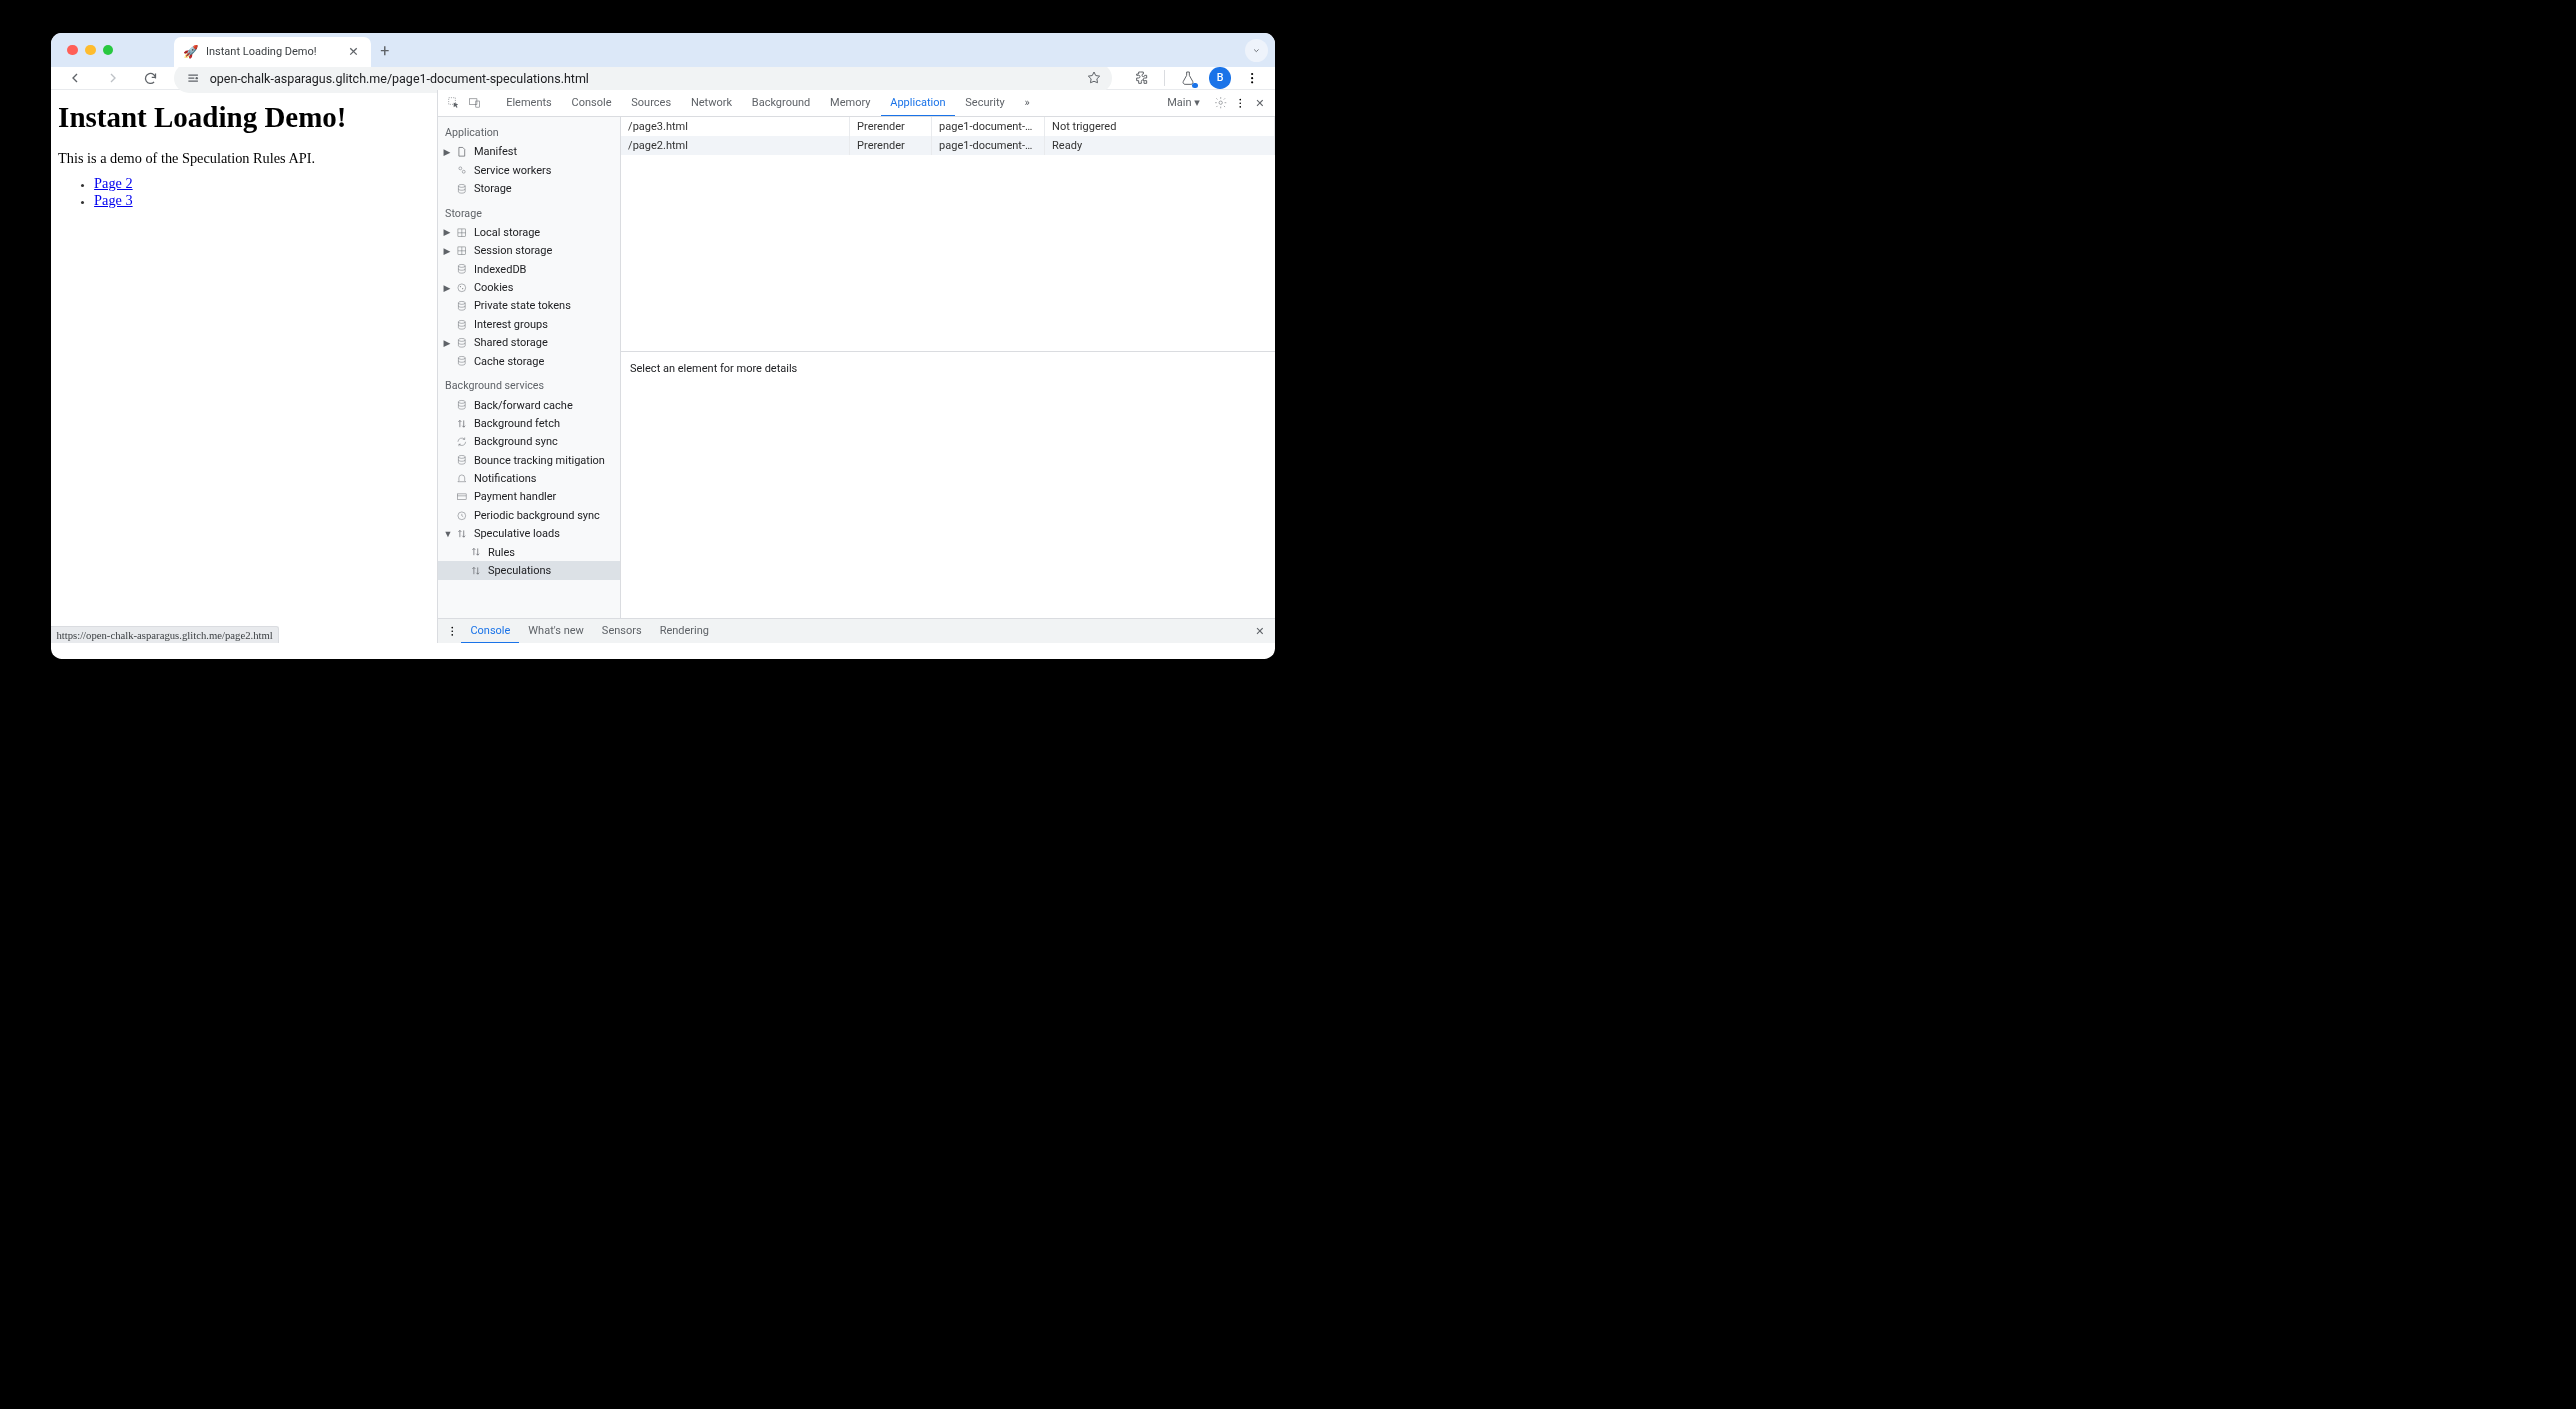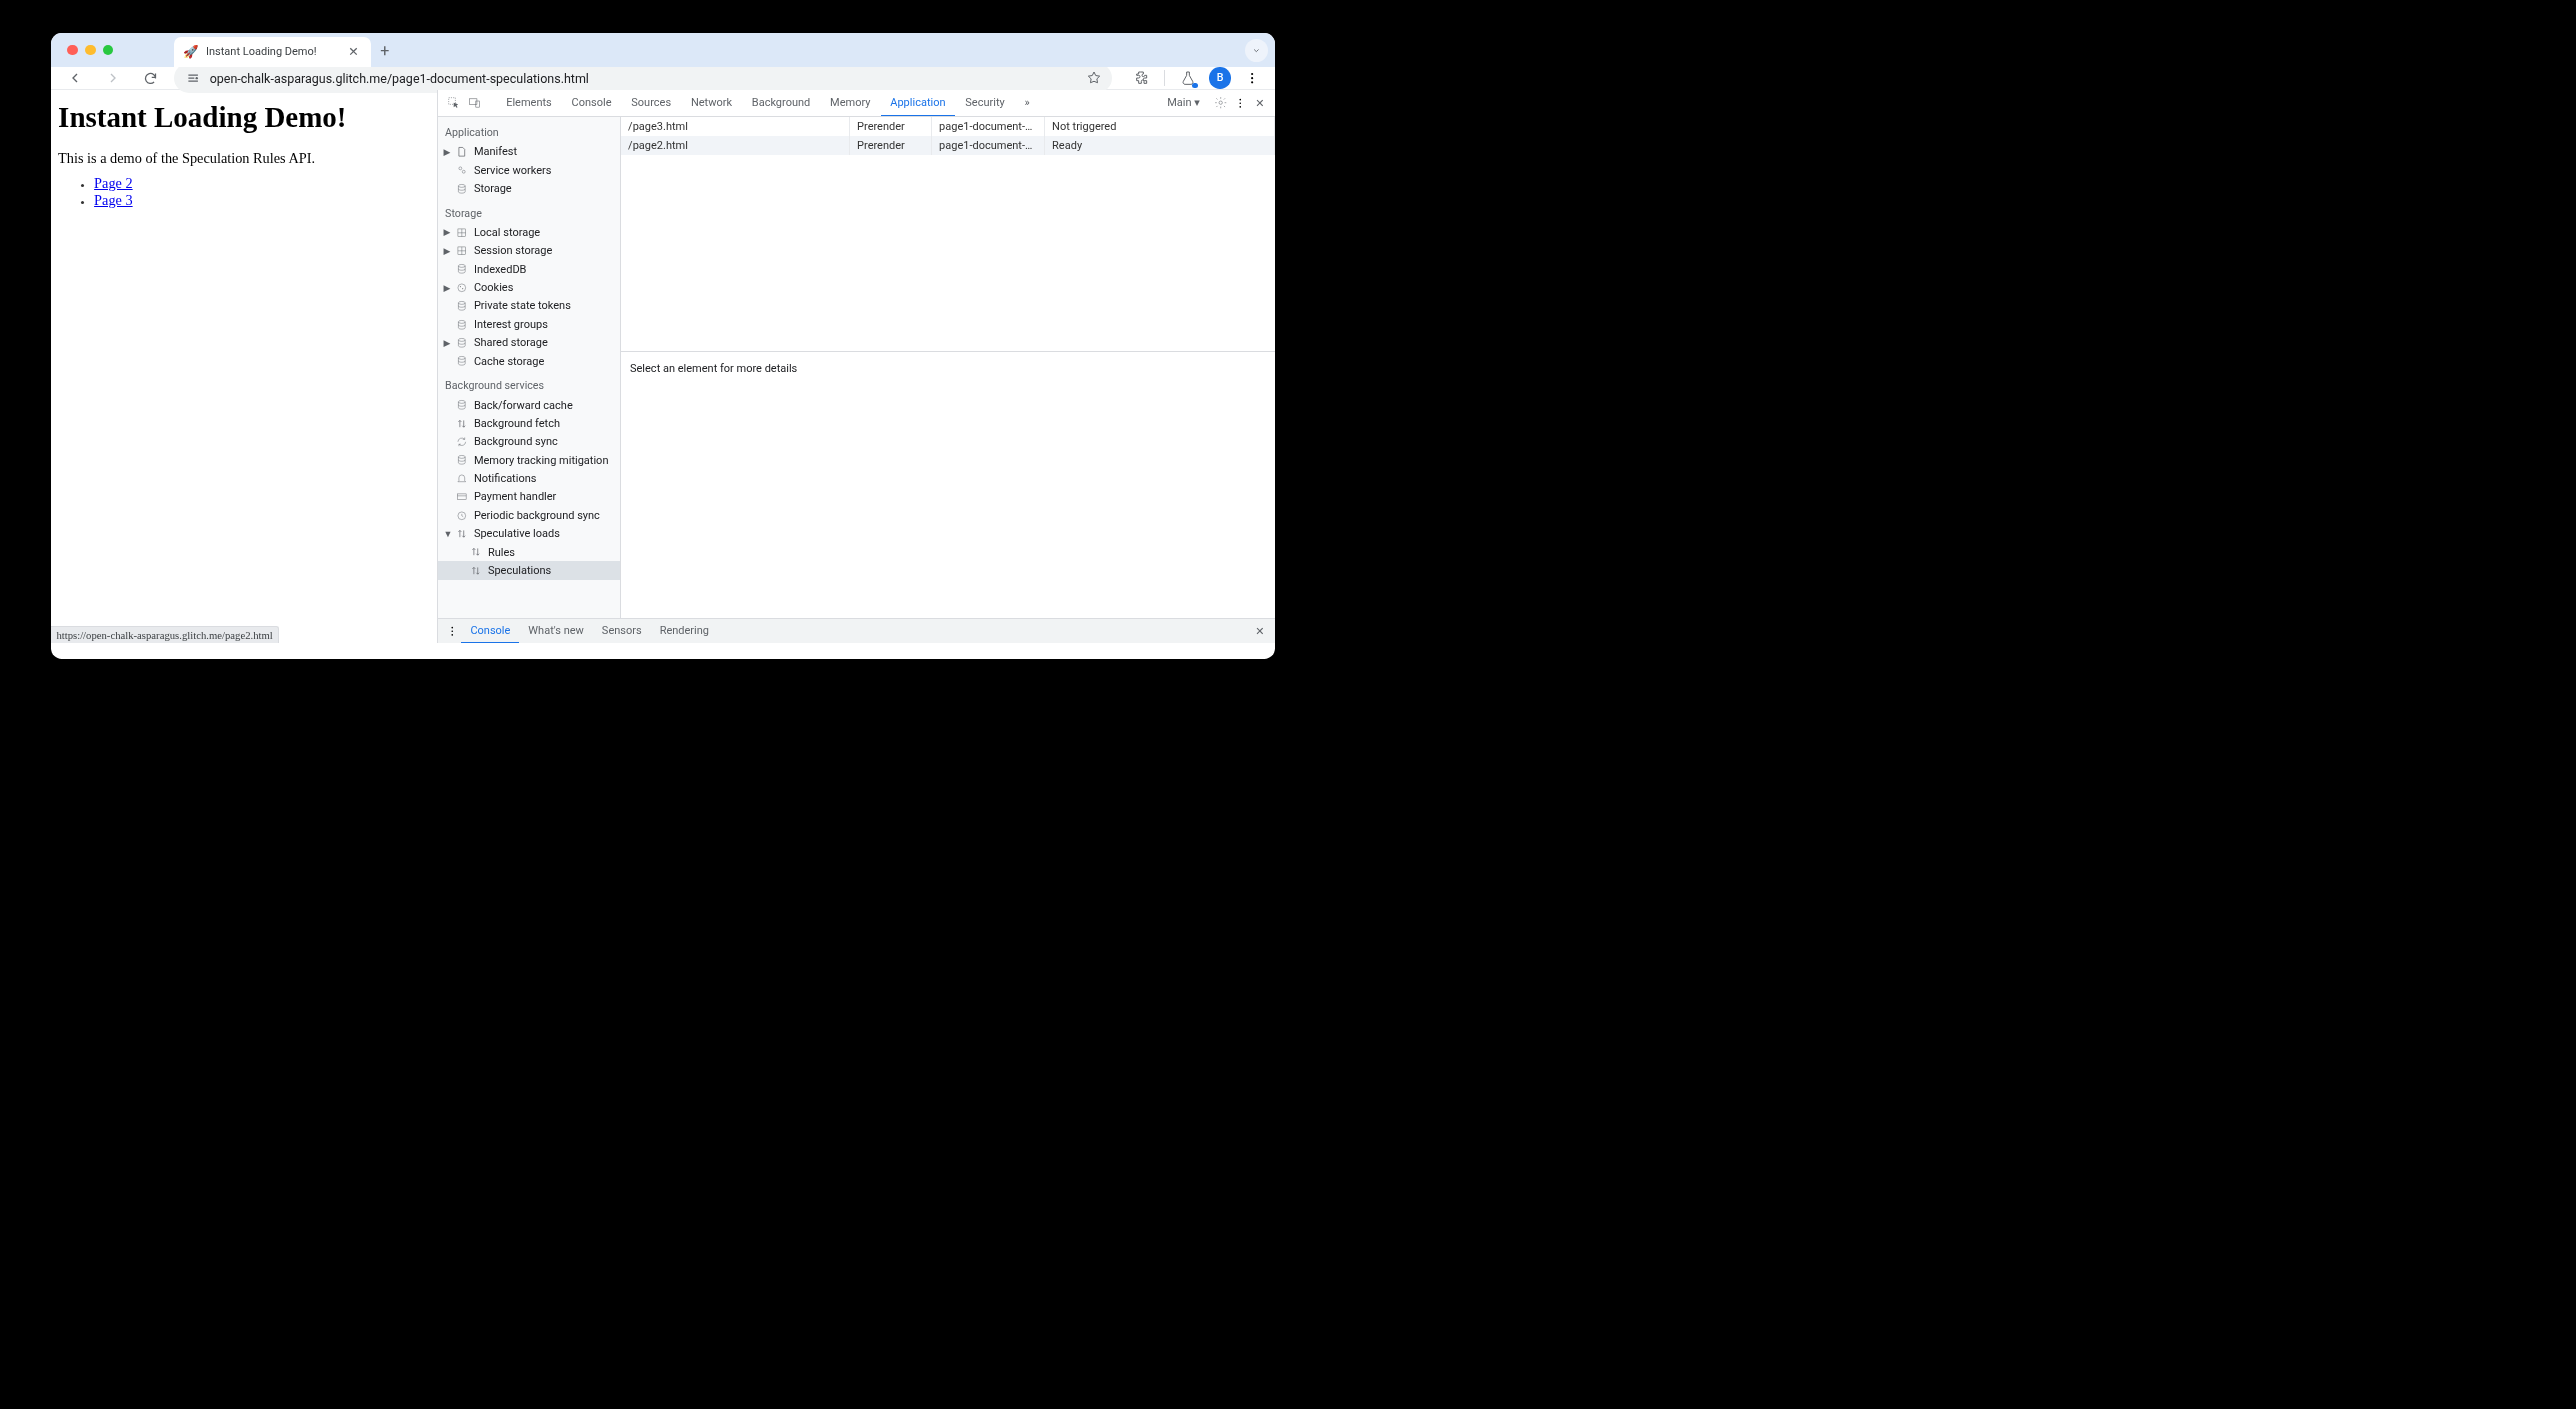--- a/index.html
+++ b/index.html
@@ -350,21 +350,21 @@
                 <span>Background sync</span>
               </div>
               <div class="sb-item  ">
                 <span class="ico">
                   <svg width="11.6" height="11.6" viewBox="0 0 24 24">
                     <ellipse cx="12" cy="6" rx="7" ry="3" fill="none" stroke="currentColor"></ellipse>
                     <path d="M5 6v12c0 1.7 3.1 3 7 3s7-1.3 7-3V6" fill="none" stroke="currentColor"></path>
                     <path d="M5 12c0 1.7 3.1 3 7 3s7-1.3 7-3" fill="none" stroke="currentColor"></path>
                   </svg>
                 </span>
-                <span>Memory tracking mitigation</span>
+                <span>Bounce tracking mitigation</span>
               </div>
               <div class="sb-item  ">
                 <span class="ico">
                   <svg width="11.6" height="11.6" viewBox="0 0 24 24">
                     <path d="M6 16V10a6 6 0 1112 0v6l2 2H4z" fill="none" stroke="currentColor"></path>
                   </svg>
                 </span>
                 <span>Notifications</span>
               </div>
               <div class="sb-item  ">

